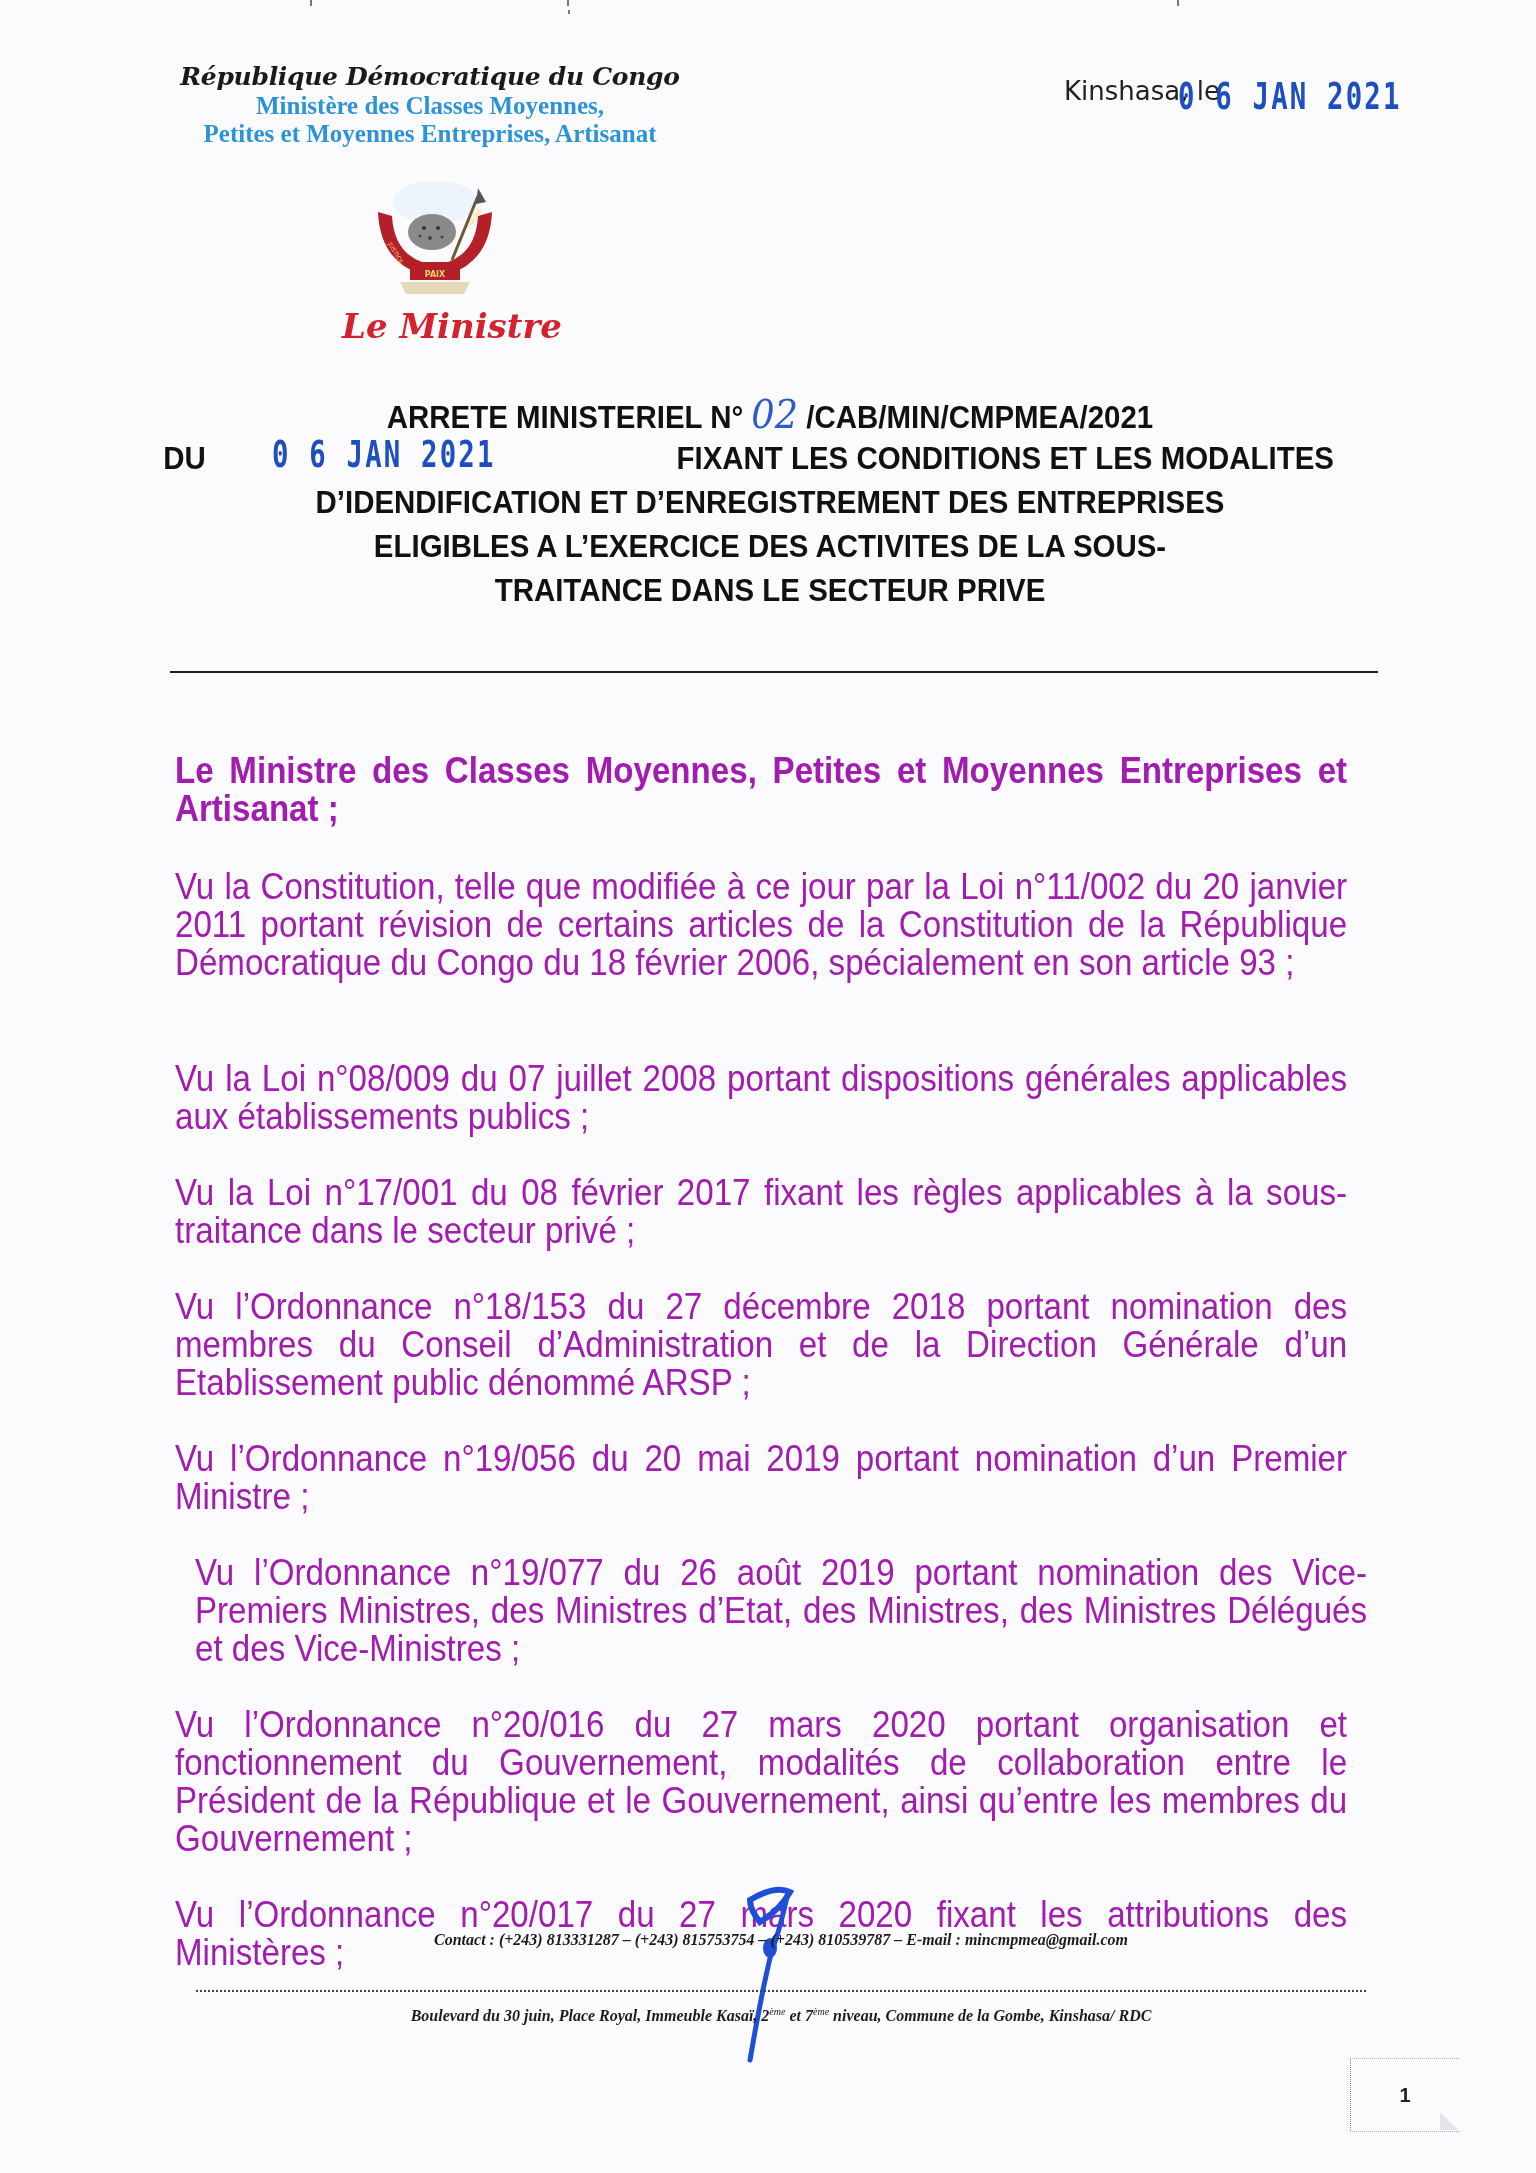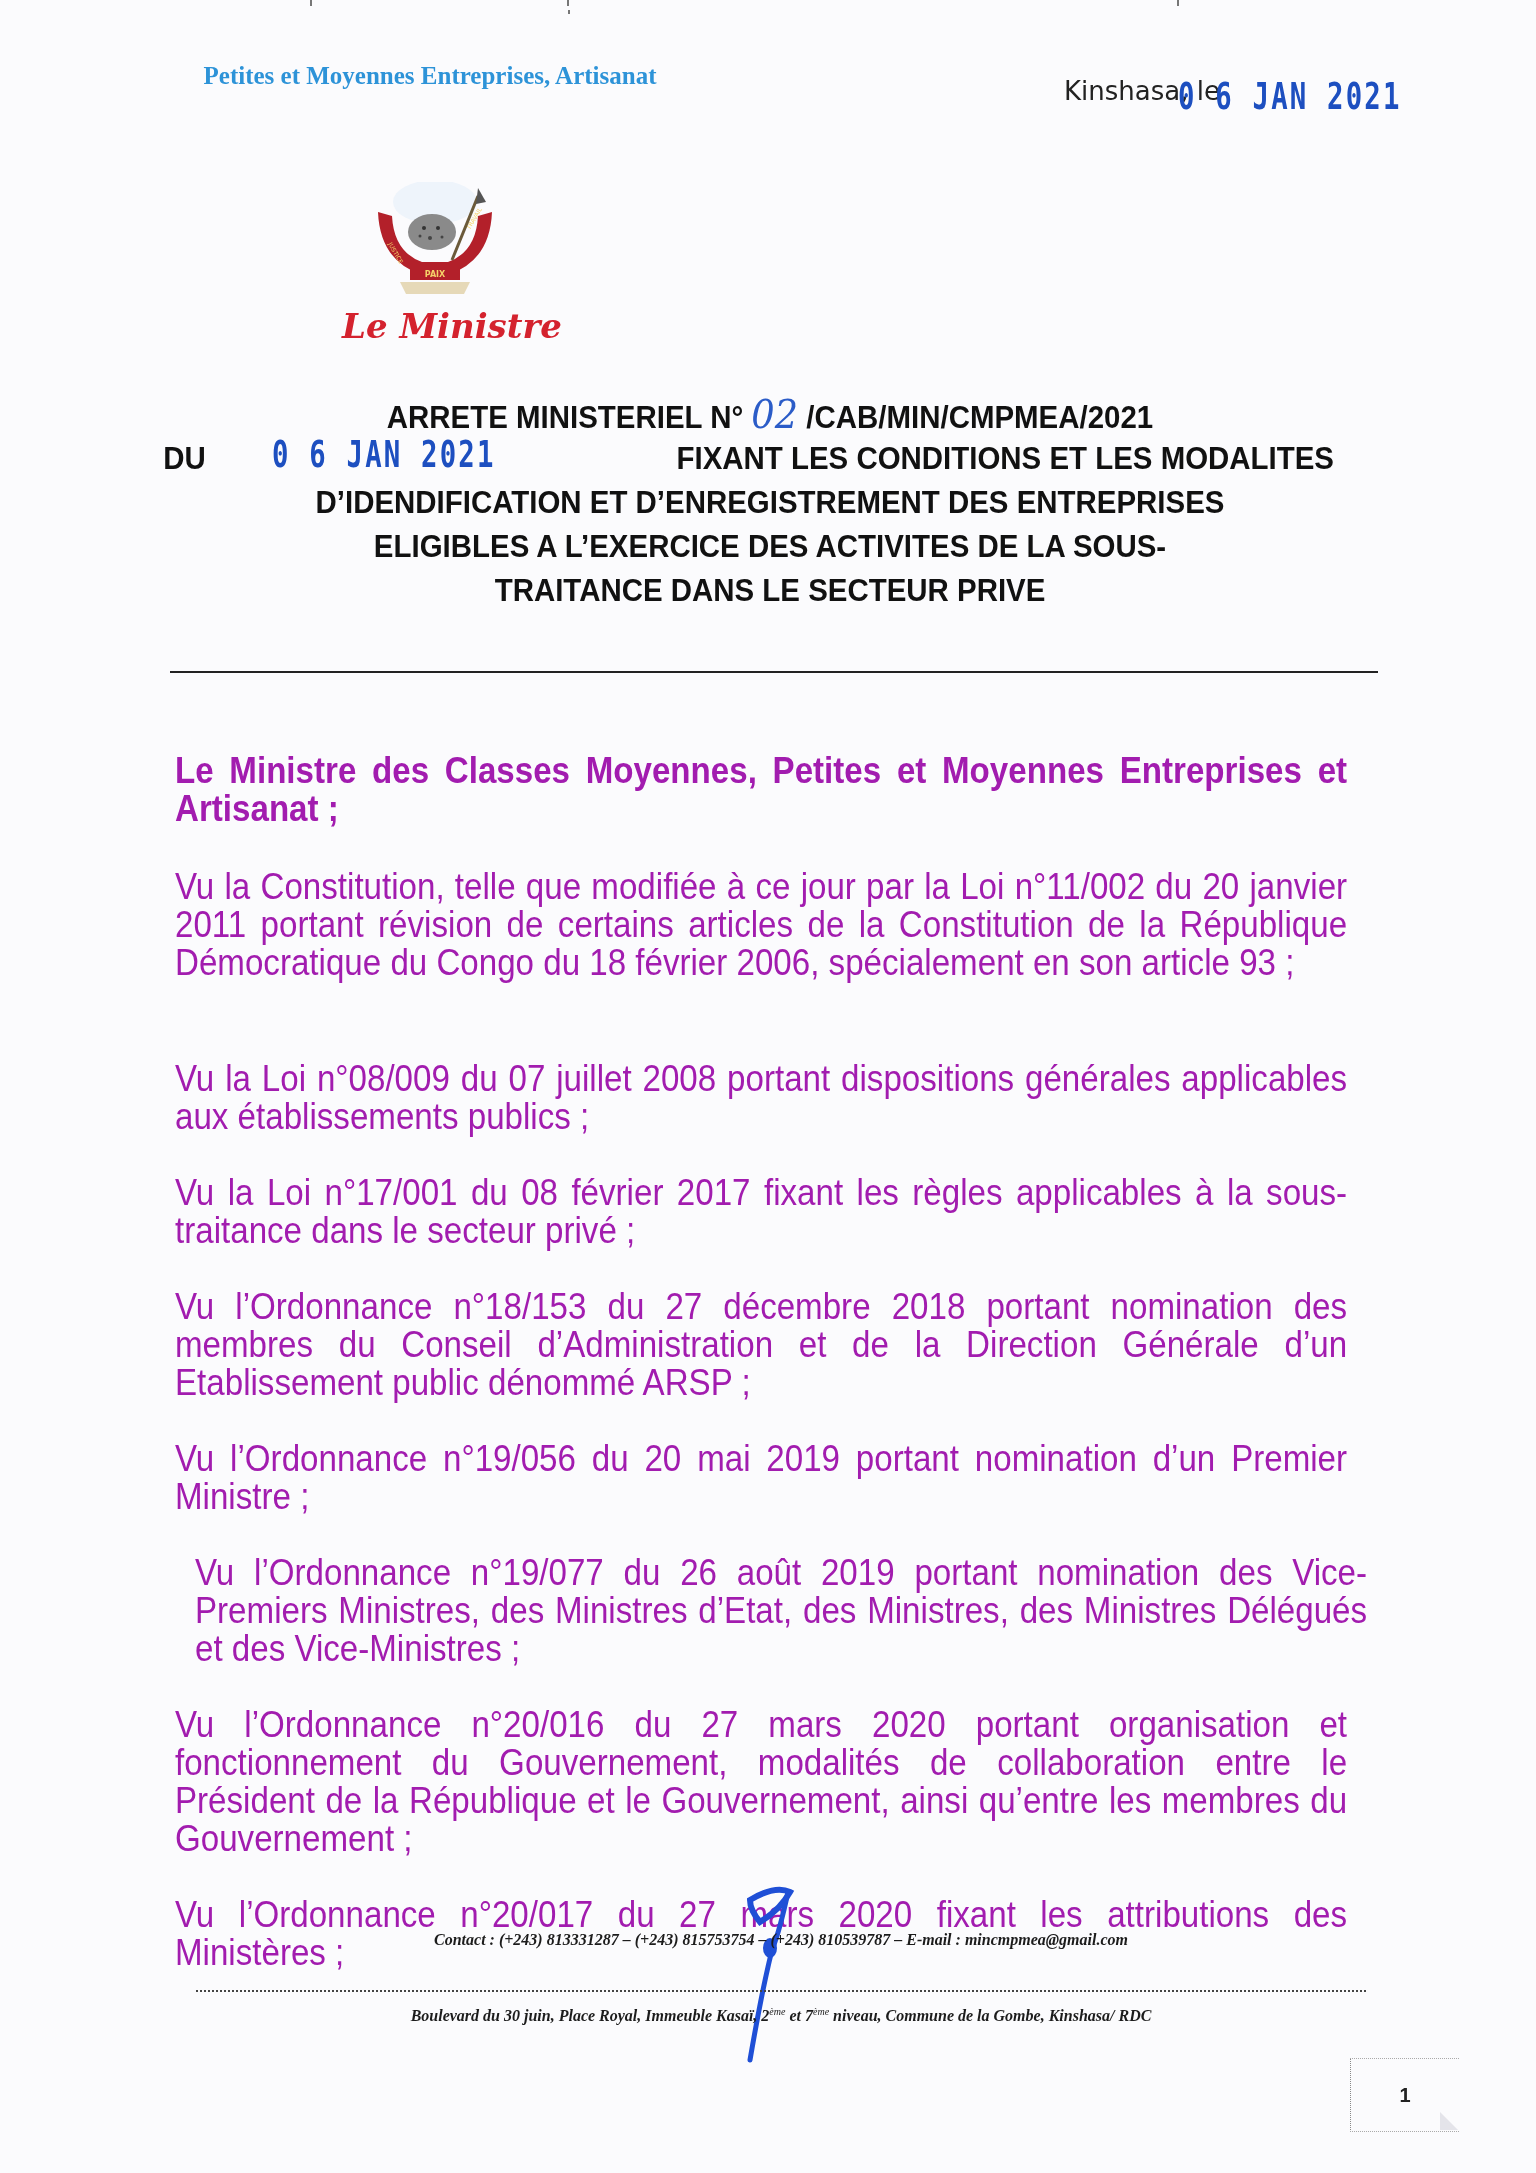--- a/index.html
+++ b/index.html
@@ -81,20 +81,22 @@
 </style>
 </head>
 <body>
 
 <div class="abs scan-mark" style="left:310px;top:0;"></div>
 <div class="abs scan-mark" style="left:567px;top:0;"></div>
 <div class="abs scan-mark" style="left:568px;top:10px;height:4px;"></div>
 <div class="abs scan-mark" style="left:1177px;top:0;"></div>
 
 <div class="abs lh">
+  <div class="rep">République Démocratique du Congo</div>
+  <div class="min">Ministère des Classes Moyennes,</div>
   <div class="min">Petites et Moyennes Entreprises, Artisanat</div>
 </div>
 
 <div class="abs date-line">Kinshasa, le</div>
 <div class="abs stamp stamp-top">0 6 JAN 2021</div>
 
 <svg class="abs arms" viewBox="0 0 150 115">
   <ellipse cx="75" cy="20" rx="42" ry="22" fill="#eef4fb"></ellipse>
   <path d="M18 30 Q20 78 60 92 L90 92 Q130 78 132 30 L118 34 Q116 70 88 80 L62 80 Q34 70 32 34 Z" fill="#b3202a"></path>
   <rect x="50" y="84" width="50" height="14" fill="#b3202a"></rect>

